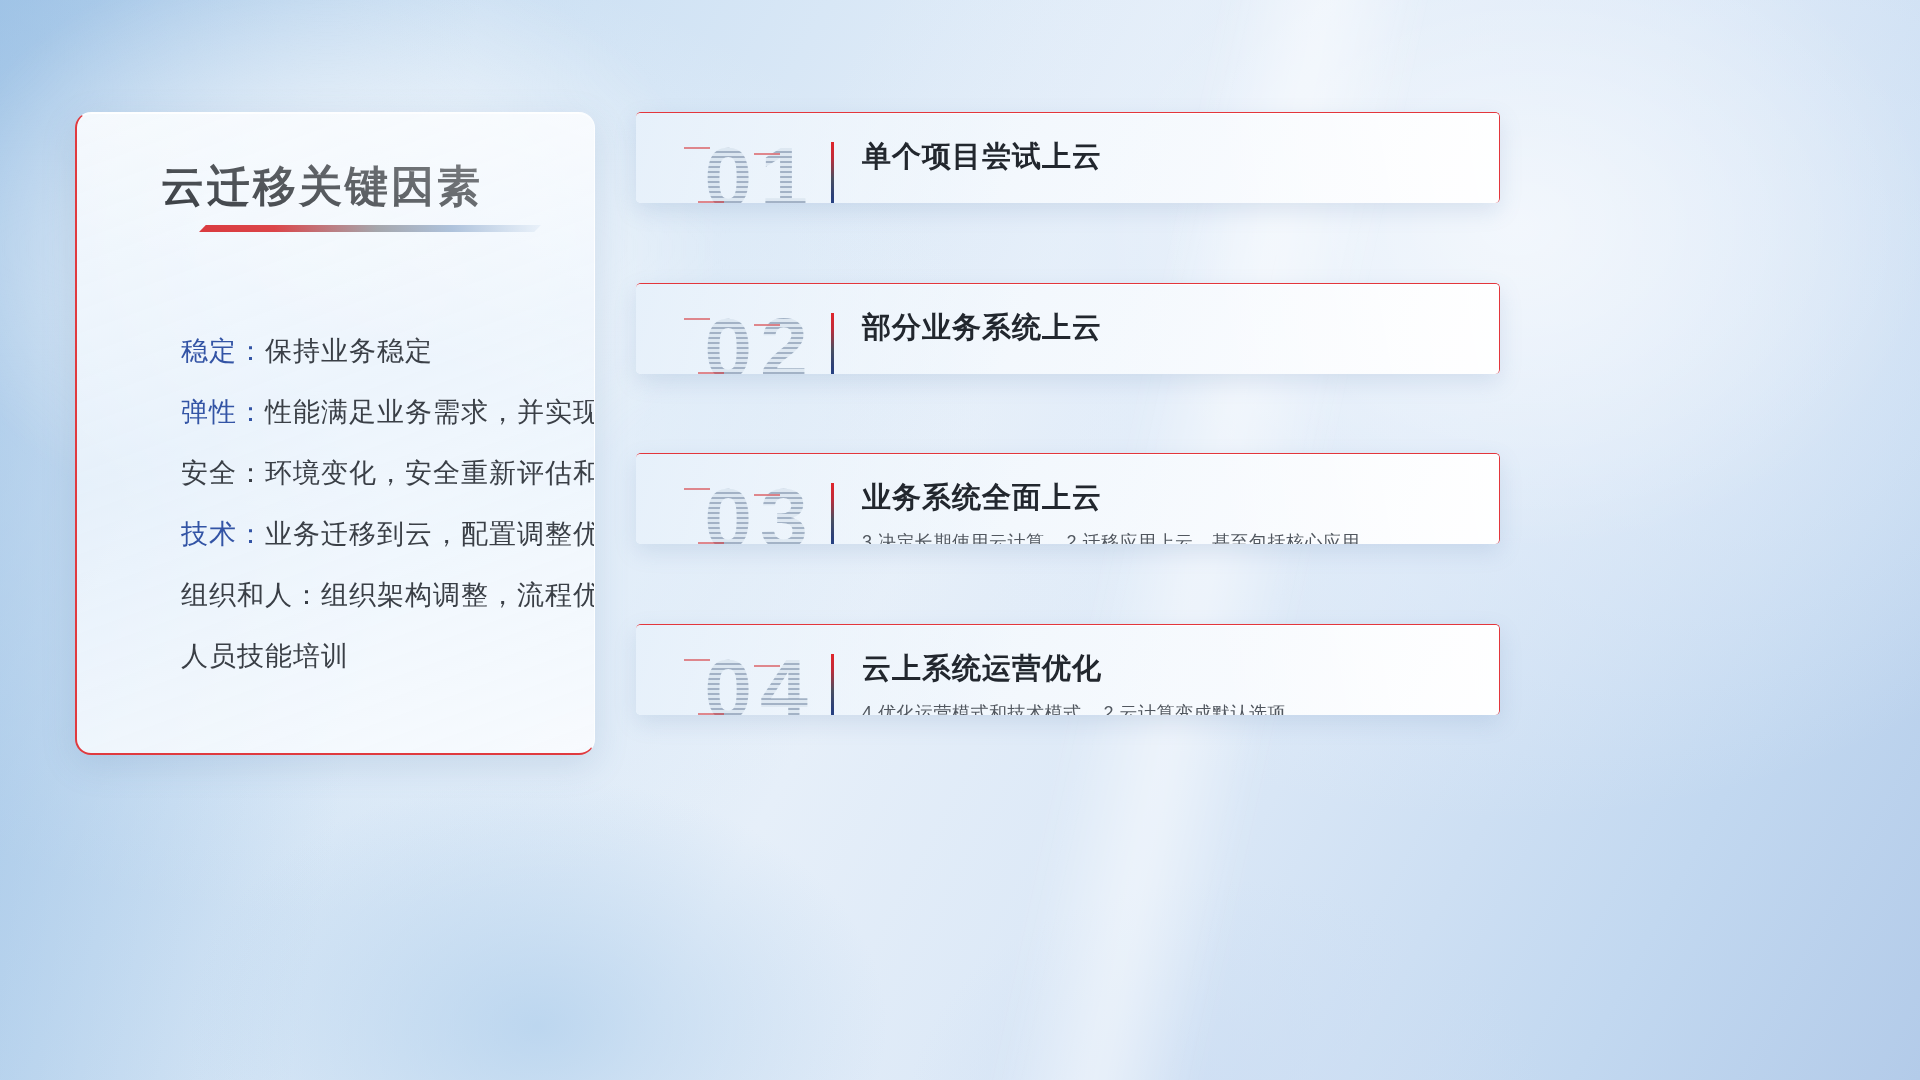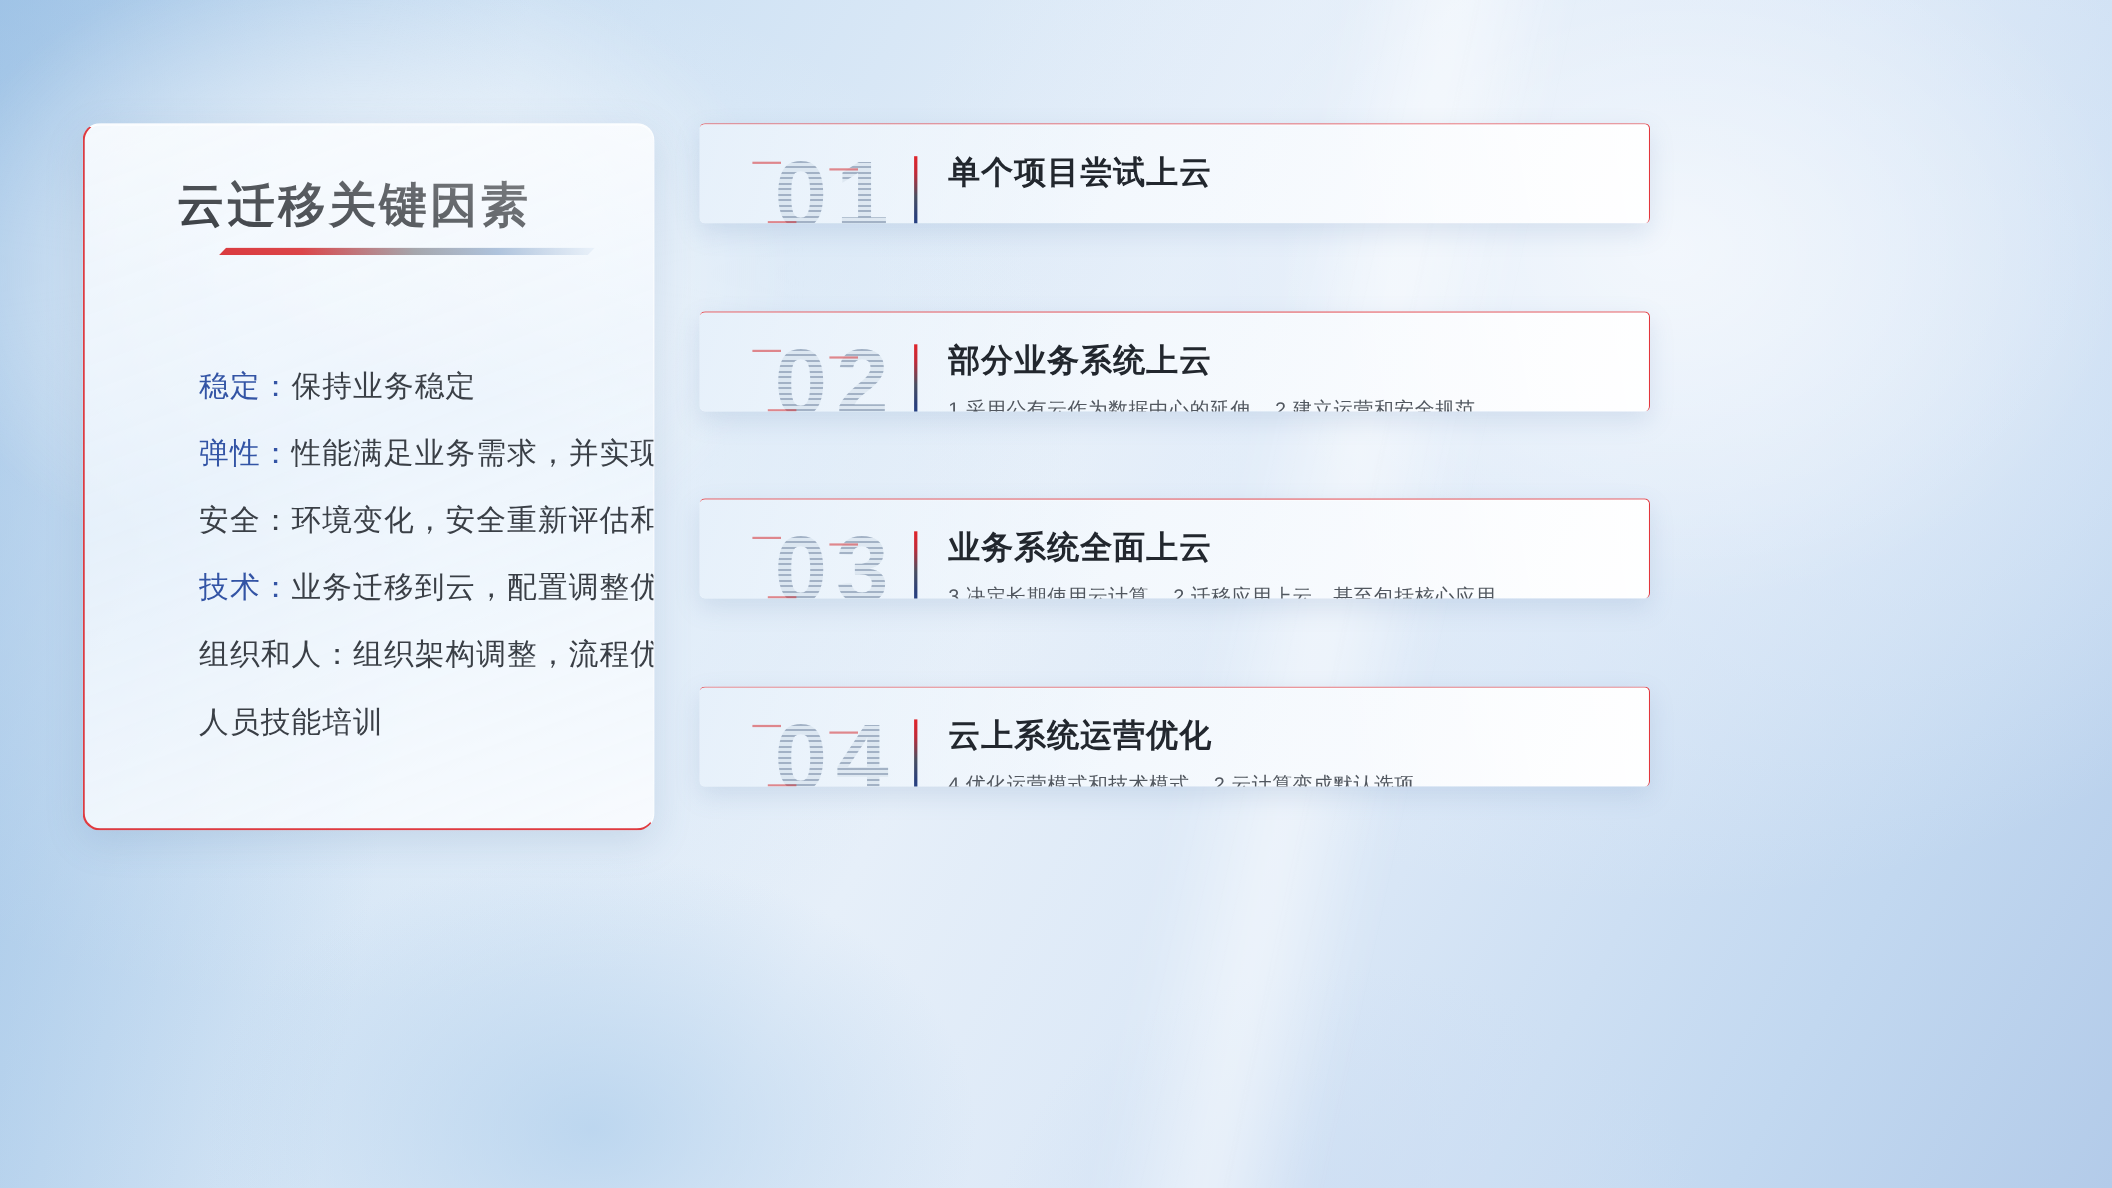--- a/index.html
+++ b/index.html
@@ -189,21 +189,20 @@
       </div>
       <div class="card" style="top: 283px;">
         <div class="card-num-shadow">02</div>
         <div class="card-num">02</div>
         <span class="num-accent" style="left: 48px; top: 34px;"></span>
         <span class="num-accent" style="left: 118px; top: 40px;"></span>
         <span class="num-accent" style="left: 62px; top: 88px;"></span>
         <span class="num-accent" style="left: 132px; top: 94px;"></span>
         <div class="divider"></div>
         <div class="card-title">部分业务系统上云</div>
-        <div class="card-desc"><span>1.采用公有云作为数据中心的延伸</span><span class="gap"></span><span>2.建立运营和安全规范</span></div>
       </div>
       <div class="card" style="top: 453px;">
         <div class="card-num-shadow">03</div>
         <div class="card-num">03</div>
         <span class="num-accent" style="left: 48px; top: 34px;"></span>
         <span class="num-accent" style="left: 118px; top: 40px;"></span>
         <span class="num-accent" style="left: 62px; top: 88px;"></span>
         <span class="num-accent" style="left: 132px; top: 94px;"></span>
         <div class="divider"></div>
         <div class="card-title">业务系统全面上云</div>

